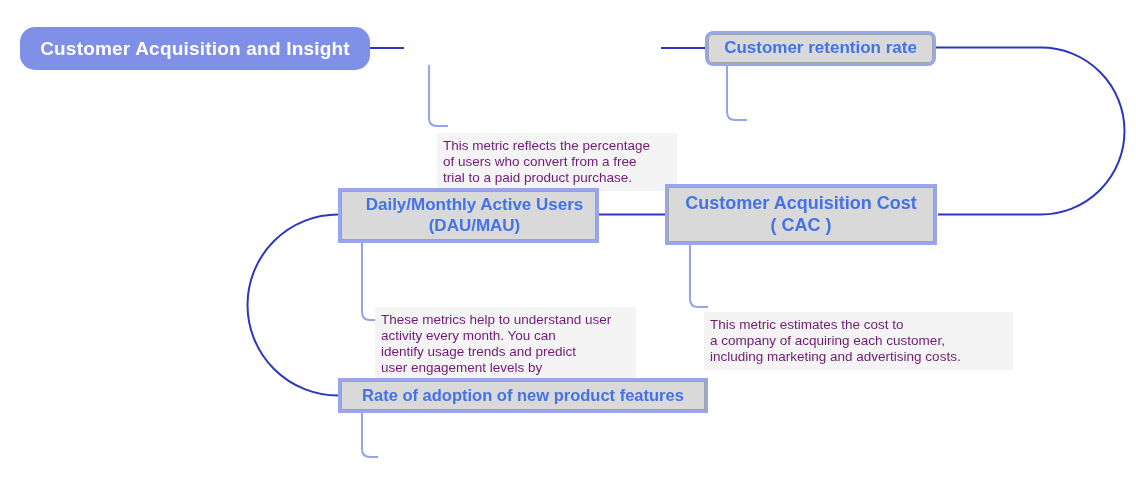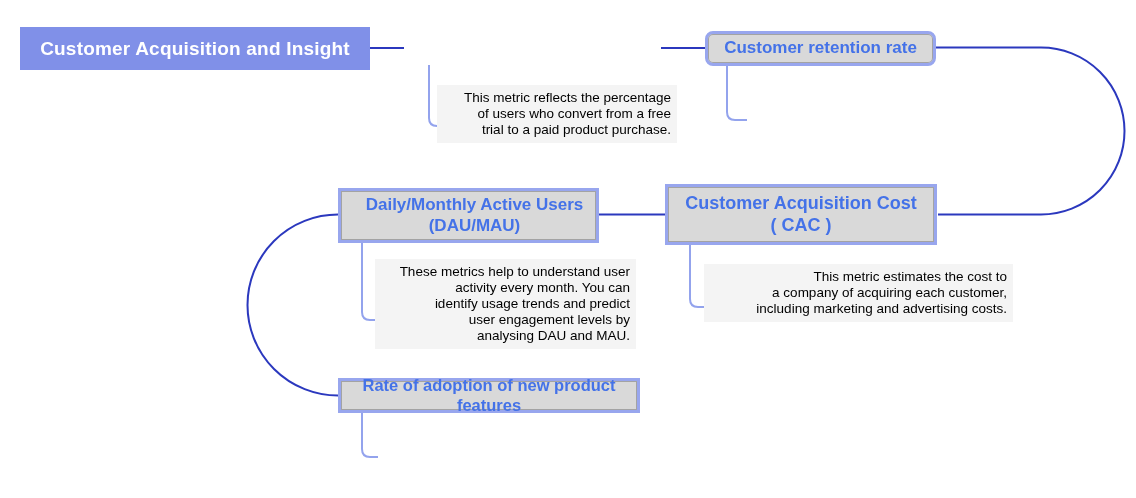--- a/index.html
+++ b/index.html
@@ -30,20 +30,21 @@
     background: #8090E8;
     color: #FFFFFF;
     display: flex;
     align-items: center;
     justify-content: center;
     font-size: 19px;
     font-weight: bold;
     z-index: 1;
     box-sizing: border-box;
     letter-spacing: 0.2px;
+    border-radius: 15px;
   }
   .node {
     position: absolute;
     background: #D9D9D9;
     border: 3px solid #98A6EE;
     box-shadow: inset 0 0 0 1px #A3A3A3;
     color: #4472E8;
     font-weight: bold;
     display: flex;
     align-items: center;
@@ -51,32 +52,33 @@
     text-align: center;
     box-sizing: border-box;
     z-index: 1;
     white-space: pre-line;
     line-height: 1.18;
   }
   .node-trial      { left: 404px; top: 29px;  width: 257px; height: 38px; font-size: 17px; }
   .node-retention  { left: 705px; top: 31px;  width: 231px; height: 35px; font-size: 17px; border-radius: 8px; }
   .node-dau        { left: 338px; top: 188px; width: 261px; height: 55px; font-size: 17px; padding-left: 12px; }
   .node-cac        { left: 665px; top: 184px; width: 272px; height: 61px; font-size: 18px; }
-  .node-adoption   { left: 338px; top: 378px; width: 302px; height: 35px; font-size: 16.5px; }
+  .node-adoption   { left: 338px; top: 378px; width: 370px; height: 35px; font-size: 16.5px; }
   .desc {
     position: absolute;
     background: #F4F4F4;
-    color: #000000;
-    text-align: right;
+    color: #701a75;
+    text-align: left;
     font-size: 13.5px;
     line-height: 16px;
     padding: 5px 6px;
     box-sizing: border-box;
     z-index: 1;
     white-space: pre-line;
+    margin-top: 48px;
   }
   .desc-trial     { left: 437px; top: 85px;  width: 240px; }
   .desc-retention { left: 744px; top: 84px;  width: 316px; }
   .desc-dau       { left: 375px; top: 259px; width: 261px; }
   .desc-cac       { left: 704px; top: 264px; width: 309px; }
   .desc-adoption  { left: 375px; top: 430px; width: 233px; }
 </style>
 </head>
 <body>
 

